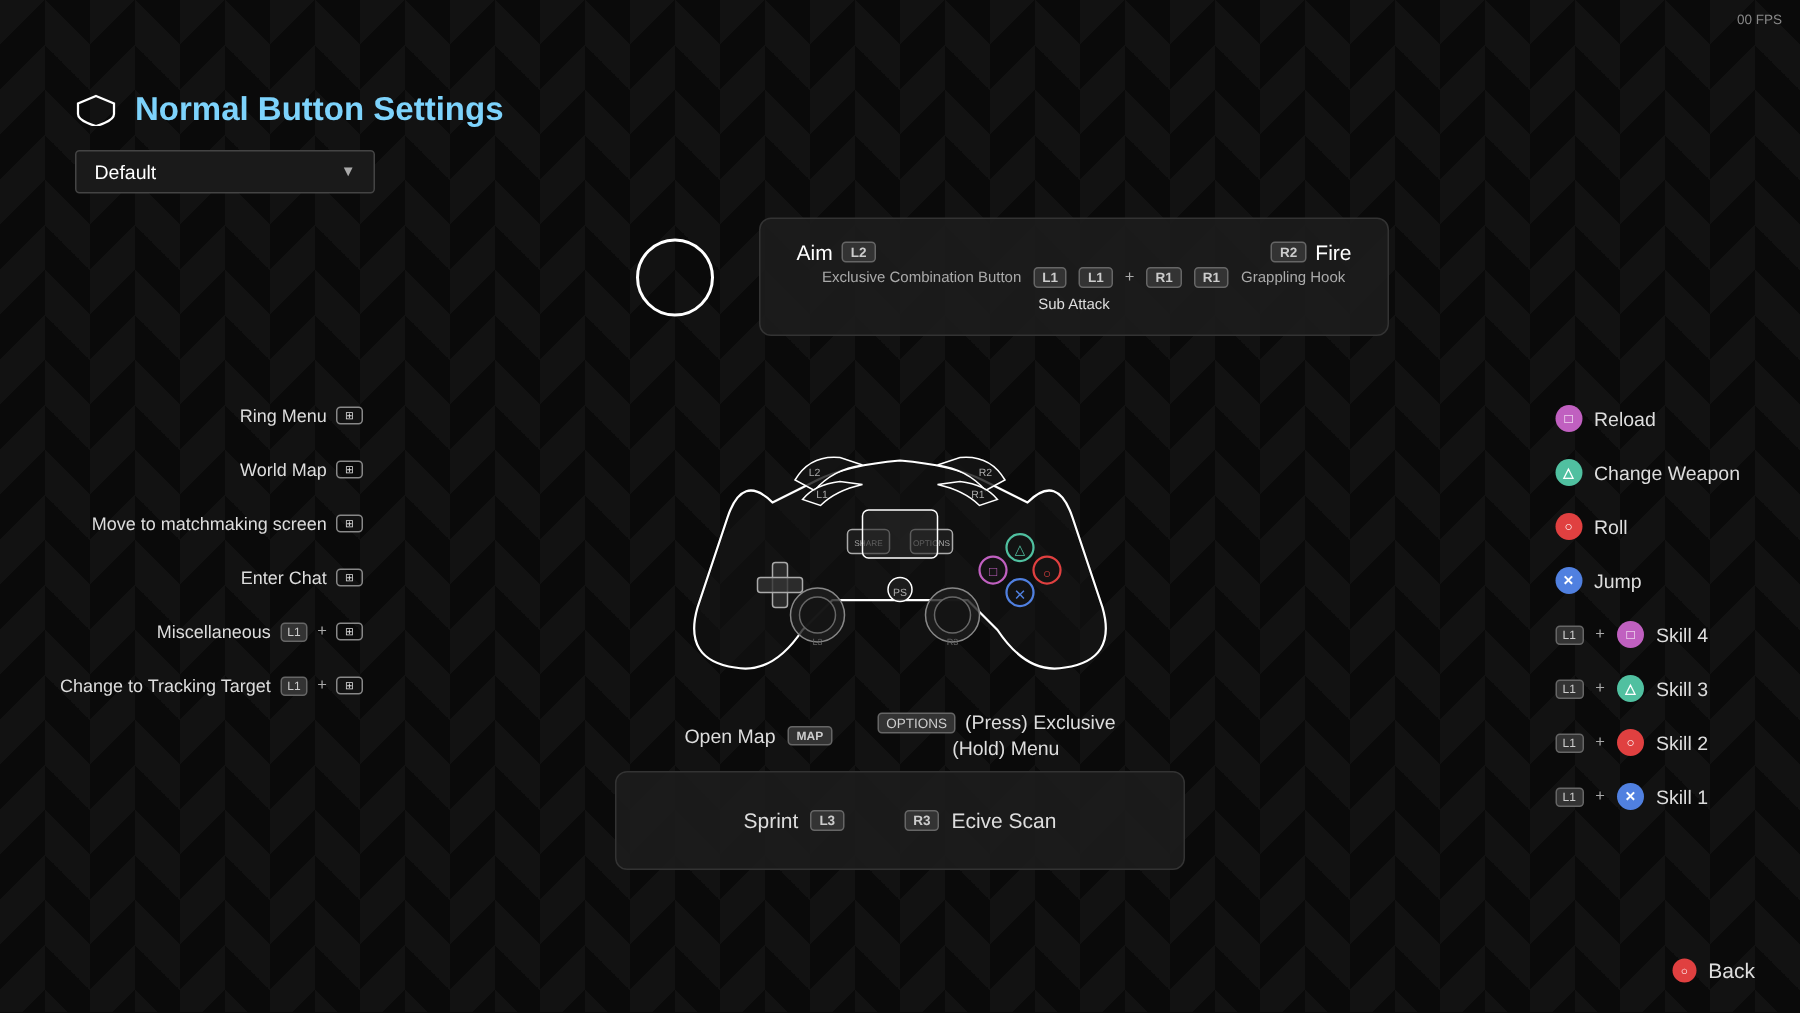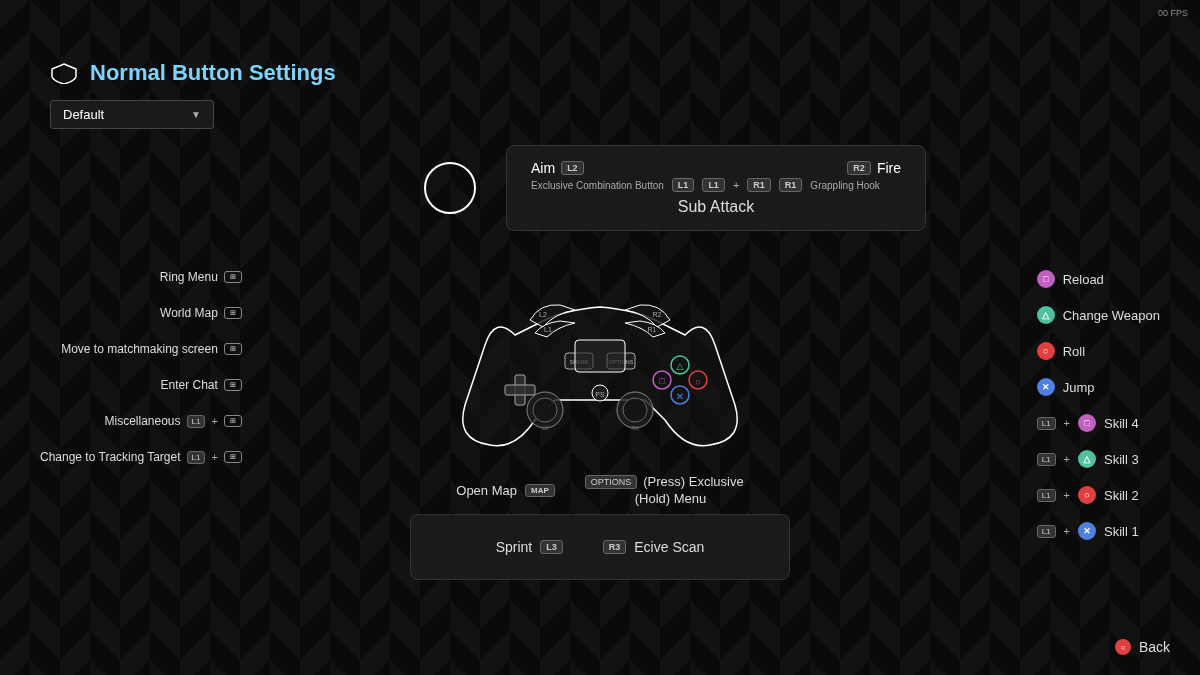--- a/index.html
+++ b/index.html
@@ -65,21 +65,21 @@
     }
 
     
     .dropdown {
       display: flex;
       align-items: center;
       background: #1a1a1a;
       border: 1px solid #444;
       border-radius: 3px;
       padding: 6px 12px;
-      width: 164px;
+      width: 200px;
       cursor: pointer;
       font-size: 13px;
       color: #fff;
       justify-content: space-between;
     }
     .dropdown-arrow {
       font-size: 10px;
       color: #aaa;
     }
 
@@ -148,24 +148,25 @@
     }
 
     .exclusive-row {
       display: flex;
       align-items: center;
       justify-content: flex-start;
       gap: 8px;
       font-size: 10px;
       color: #aaa;
       margin-bottom: 6px;
+      margin-left: 17px;
     }
 
     .sub-attack {
-      font-size: 16px;
+      font-size: 10px;
       color: #ddd;
       text-align: center;
     }
 
     .plus-sign {
       font-size: 11px;
       color: #aaa;
     }
 
     

